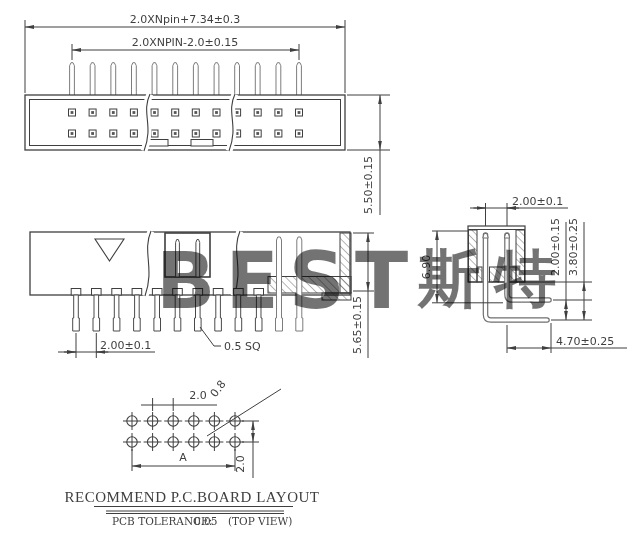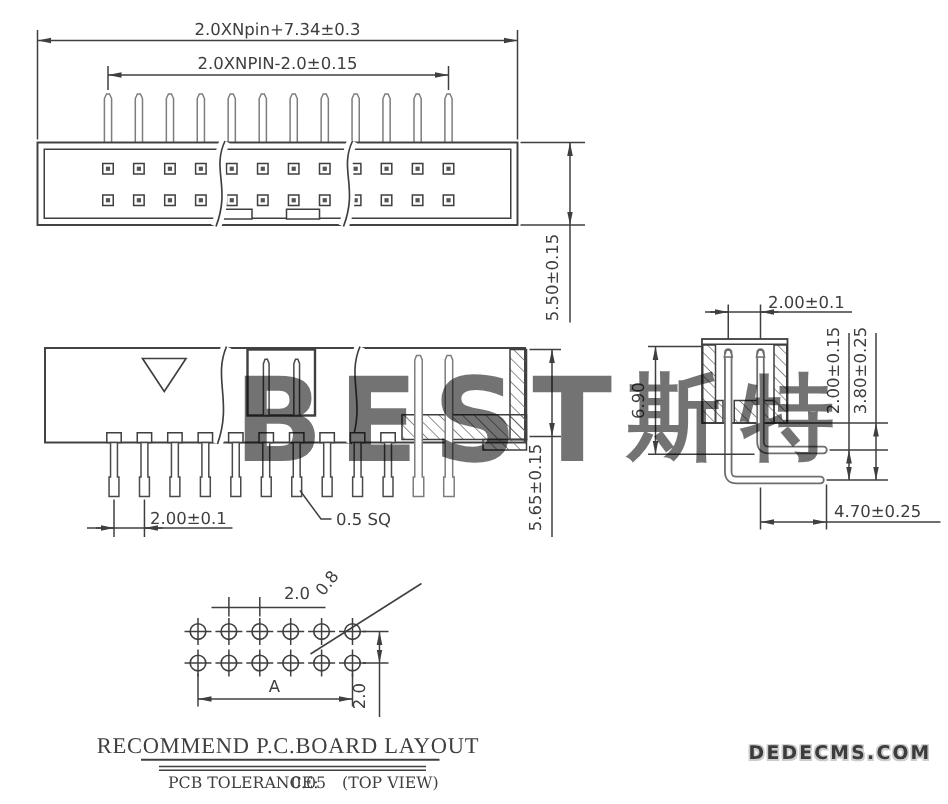--- a/index.html
+++ b/index.html
@@ -275,15 +275,14 @@
     <text x="112" y="525" class="tol-serif">PCB TOLERANCE:</text>
     <text x="194" y="525" class="tol-serif">0.05</text>
     <text x="228" y="525" class="tol-serif">(TOP VIEW)</text>
   </g>
 </svg>
 
   <div class="wm-blue">
     <span class="latin">BEST</span><span class="cjk">斯特</span>
   </div>
   <div class="wm-footer">
-    <div class="en">DEDECMS.COM</div>
   </div>
 </div>
 
 </body></html>

